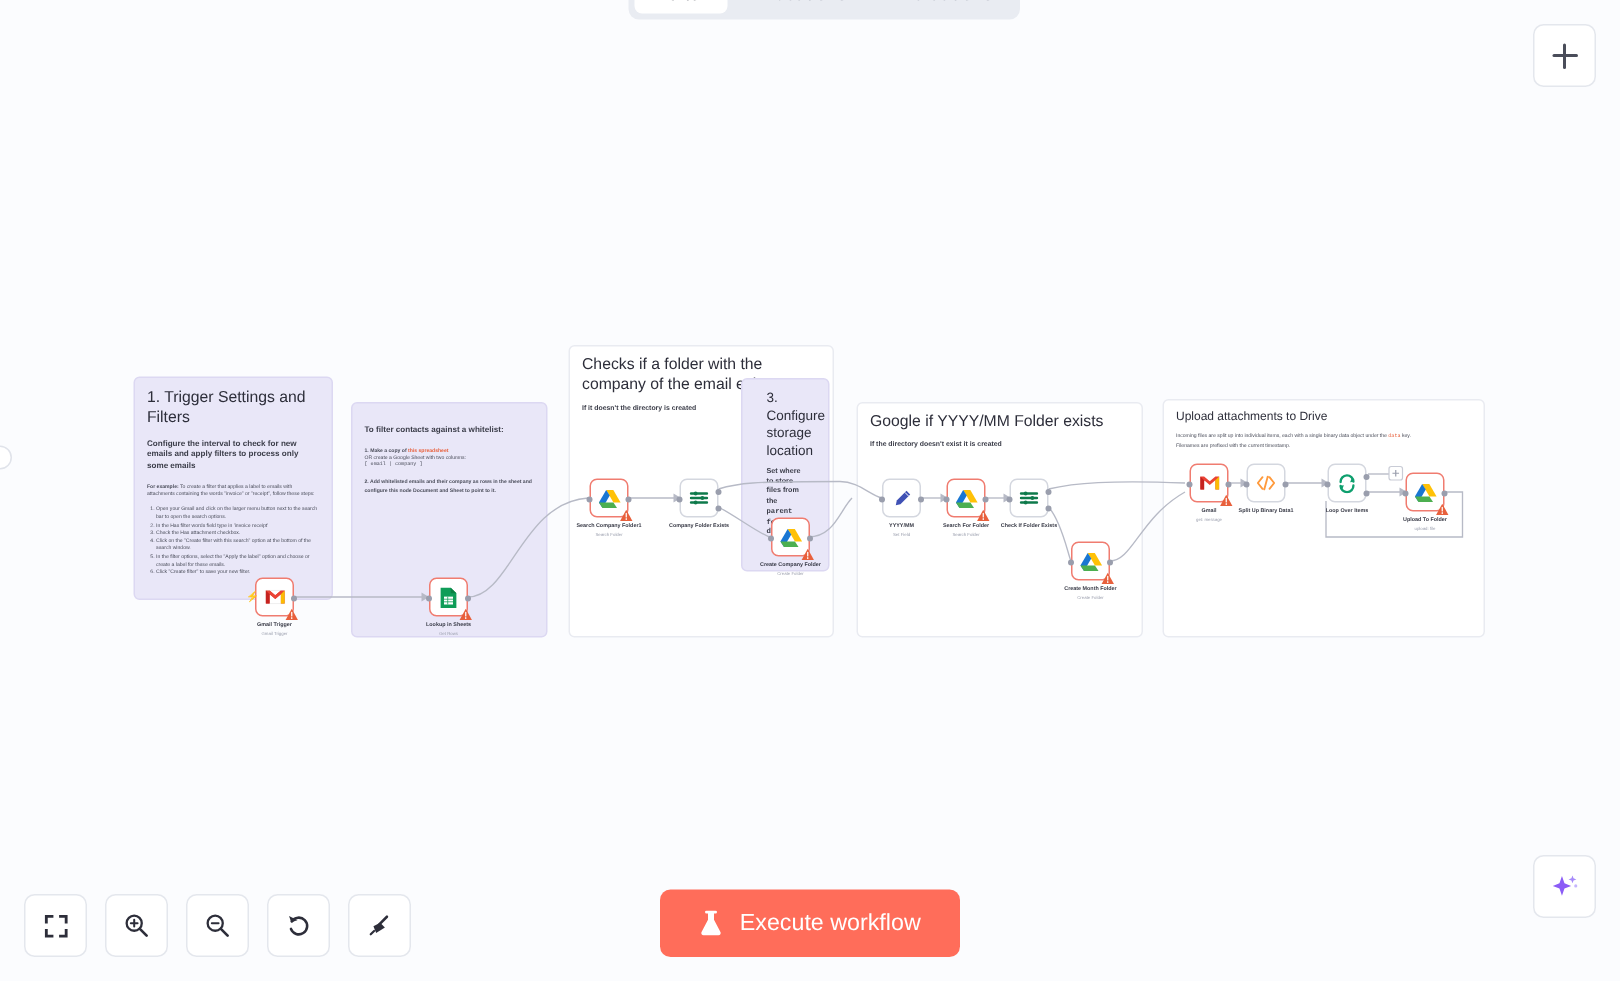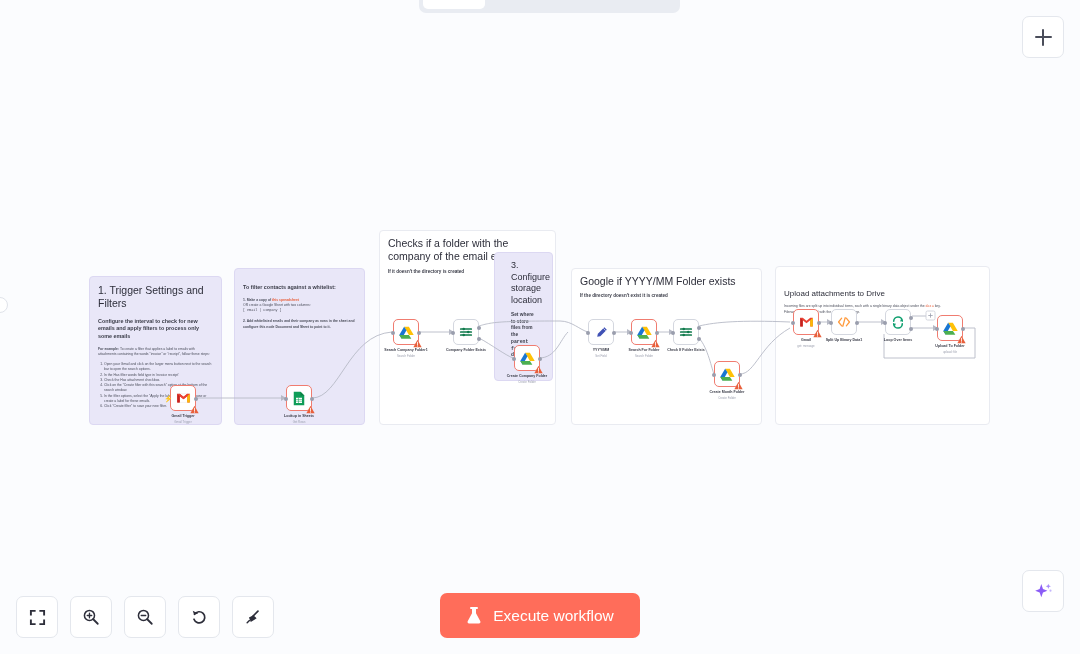--- a/index.html
+++ b/index.html
@@ -122,21 +122,21 @@
   <div class="tabbar">
     <div class="tab active">Editor</div>
     <div class="tab">Executions</div>
     <div class="tab">Evaluations</div>
   </div>
 
   <div class="canvas">
 
     <div class="edge-dot"></div>
 
-    <div class="note note-purple" style="left:89px; top:276px; width:133px; height:149px;">
+    <div class="note note-purple" style="left:89px; top:251px; width:133px; height:149px;">
       <div style="padding:7px 8px;">
         <h3>1. Trigger Settings and Filters</h3>
         <div class="sub" style="margin-top:7px;">Configure the interval to check for new emails and apply filters to process only some emails</div>
         <div class="body" style="margin-top:6px;">
           <span style="font-weight:bold;">For example:</span><span> To create a filter that applies a label to emails with attachments containing the words "invoice" or "receipt", follow these steps:</span>
         </div>
         <ol class="body" style="margin-top:5px; padding-left:6px;">
           <li>Open your Gmail and click on the larger menu button next to the search bar to open the search options.</li>
           <li>In the Has  filter  words field type in 'invoice receipt'</li>
           <li>Check the Has  attachment checkbox.</li>
@@ -178,21 +178,21 @@
     </div>
 
     <div class="note note-plain" style="left:571px; top:268px; width:191px; height:157px;">
       <div style="padding:6px 8px;">
         <h3>Google if YYYY/MM Folder exists</h3>
         <div class="sub" style="margin-top:5px; font-size:4.6px;">If the directory doesn't exist it is created</div>
       </div>
     </div>
 
     <div class="note note-plain" style="left:775px; top:266px; width:215px; height:159px;">
-      <div style="padding:6px 8px;margin-top:16px;">
+      <div style="padding:6px 8px;">
         <h3 style="font-size:8px;">Upload attachments to Drive</h3>
         <div class="body" style="margin-top:5px;">
           <span>Incoming files are split up into individual items, each with a single binary data object under the </span><span class="lnk mono">data</span><span> key.</span><br>
           <span>Filenames are prefixed with the current timestamp.</span>
         </div>
       </div>
     </div>
 
     <svg style="position:absolute;inset:0;width:1080px;height:654px;pointer-events:none;">
       <g fill="none" stroke="#b7bac6" stroke-width="0.9">

